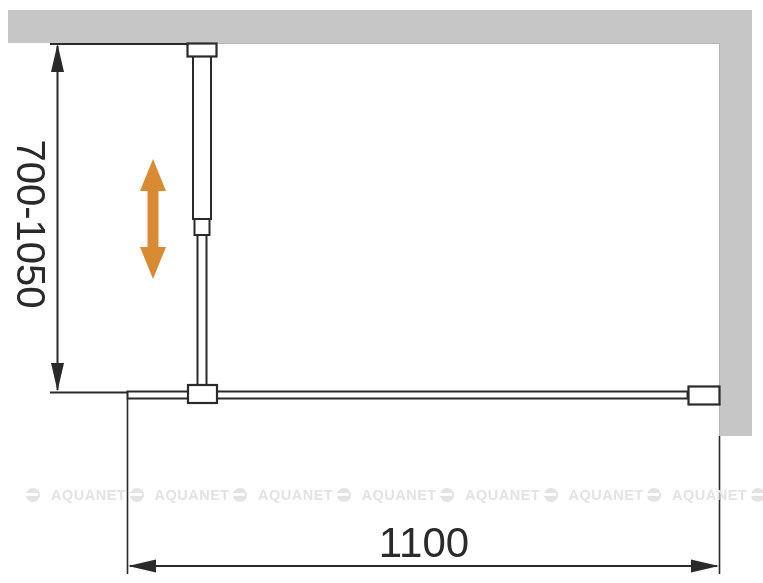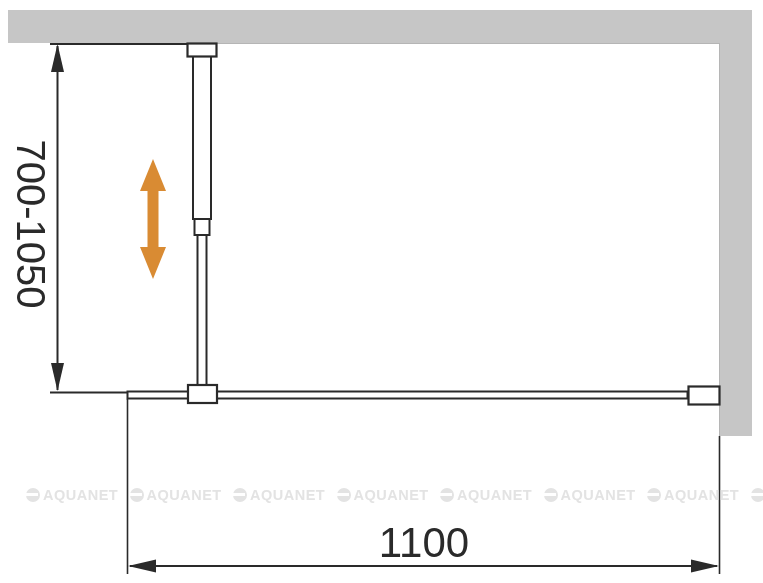--- a/index.html
+++ b/index.html
@@ -47,21 +47,21 @@
   }
   .wm-logo::after {
     content: "";
     position: absolute;
     left: 0; right: 2px;
     top: 5px;
     height: 3px;
     background: #ffffff;
   }
   .wm-text {
-    margin-left: 3px;
+    margin-left: 11px;
     font-size: 14.5px;
     font-weight: bold;
     letter-spacing: 0.5px;
     color: #e3e3e3;
   }
 </style>
 </head>
 <body>
 
 <div class="canvas">

